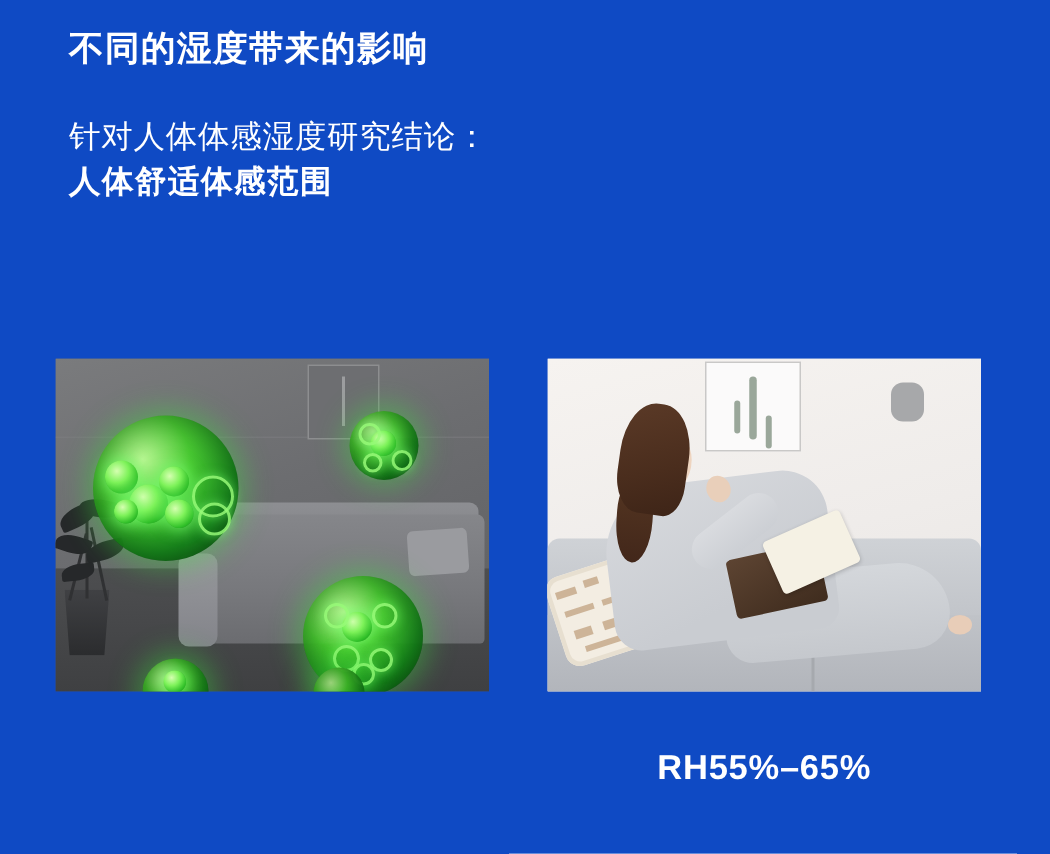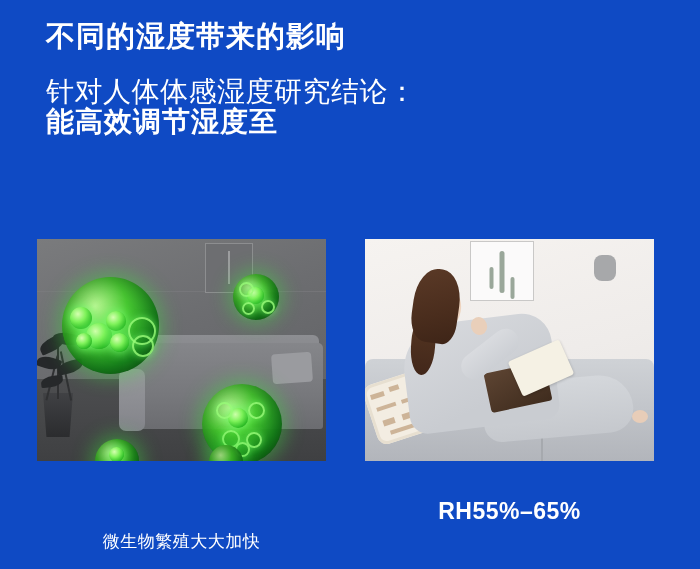--- a/index.html
+++ b/index.html
@@ -18,35 +18,35 @@
     height: 569px;
     background: #0F4AC4;
     overflow: hidden;
   }
 
   
   #headline {
     position: absolute;
     left: 46px;
     top: 18px;
-    font-size: 29px;
+    font-size: 23px;
     font-weight: bold;
     color: #ffffff;
     letter-spacing: 1px;
     line-height: 1.25;
     white-space: nowrap;
   }
 
   
   #body-copy {
     position: absolute;
     left: 46px;
     top: 77px;
     color: #ffffff;
-    font-size: 28px;
+    font-size: 21px;
     line-height: 30px;
     letter-spacing: 0.5px;
     white-space: nowrap;
   }
   #body-copy .line { display: block; }
   #body-copy .bold { font-weight: bold; letter-spacing: 0px; }
   #body-copy .line-strong { font-weight: bold; letter-spacing: 1px; }
 
   
   .panel {
@@ -248,21 +248,21 @@
 </style>
 </head>
 <body>
 
 <div id="poster">
 
   <div id="headline">不同的湿度带来的影响</div>
 
   <div id="body-copy">
     <span class="line">针对人体体感湿度研究结论：</span>
-    <span class="line line-strong">能高效调节湿度至</span>
+    <span class="line line-strong">人体舒适体感范围</span>
   </div>
 
   <div class="panel" id="panel-left">
     <div class="room-dark">
       <div class="dk-wall"></div>
       <div class="dk-line"></div>
       <div class="dk-frame"></div>
       <div class="dk-floor"></div>
 
       <div class="dk-sofa-back"></div>
@@ -346,16 +346,15 @@
       <div class="lt-book-c"></div>
       <div class="lt-book-p"></div>
       <div class="lt-arm"></div>
       <div class="lt-hair2"></div>
       <div class="lt-head"></div>
       <div class="lt-hair"></div>
       <div class="lt-hand"></div>
     </div>
   </div>
 
-  <div class="cap cap-sub" id="cap-left-sub">微生物繁殖大大加快</div>
   <div class="cap cap-title" id="cap-right-title">RH55%–65%</div>
 
 </div>
 
 </body></html>

